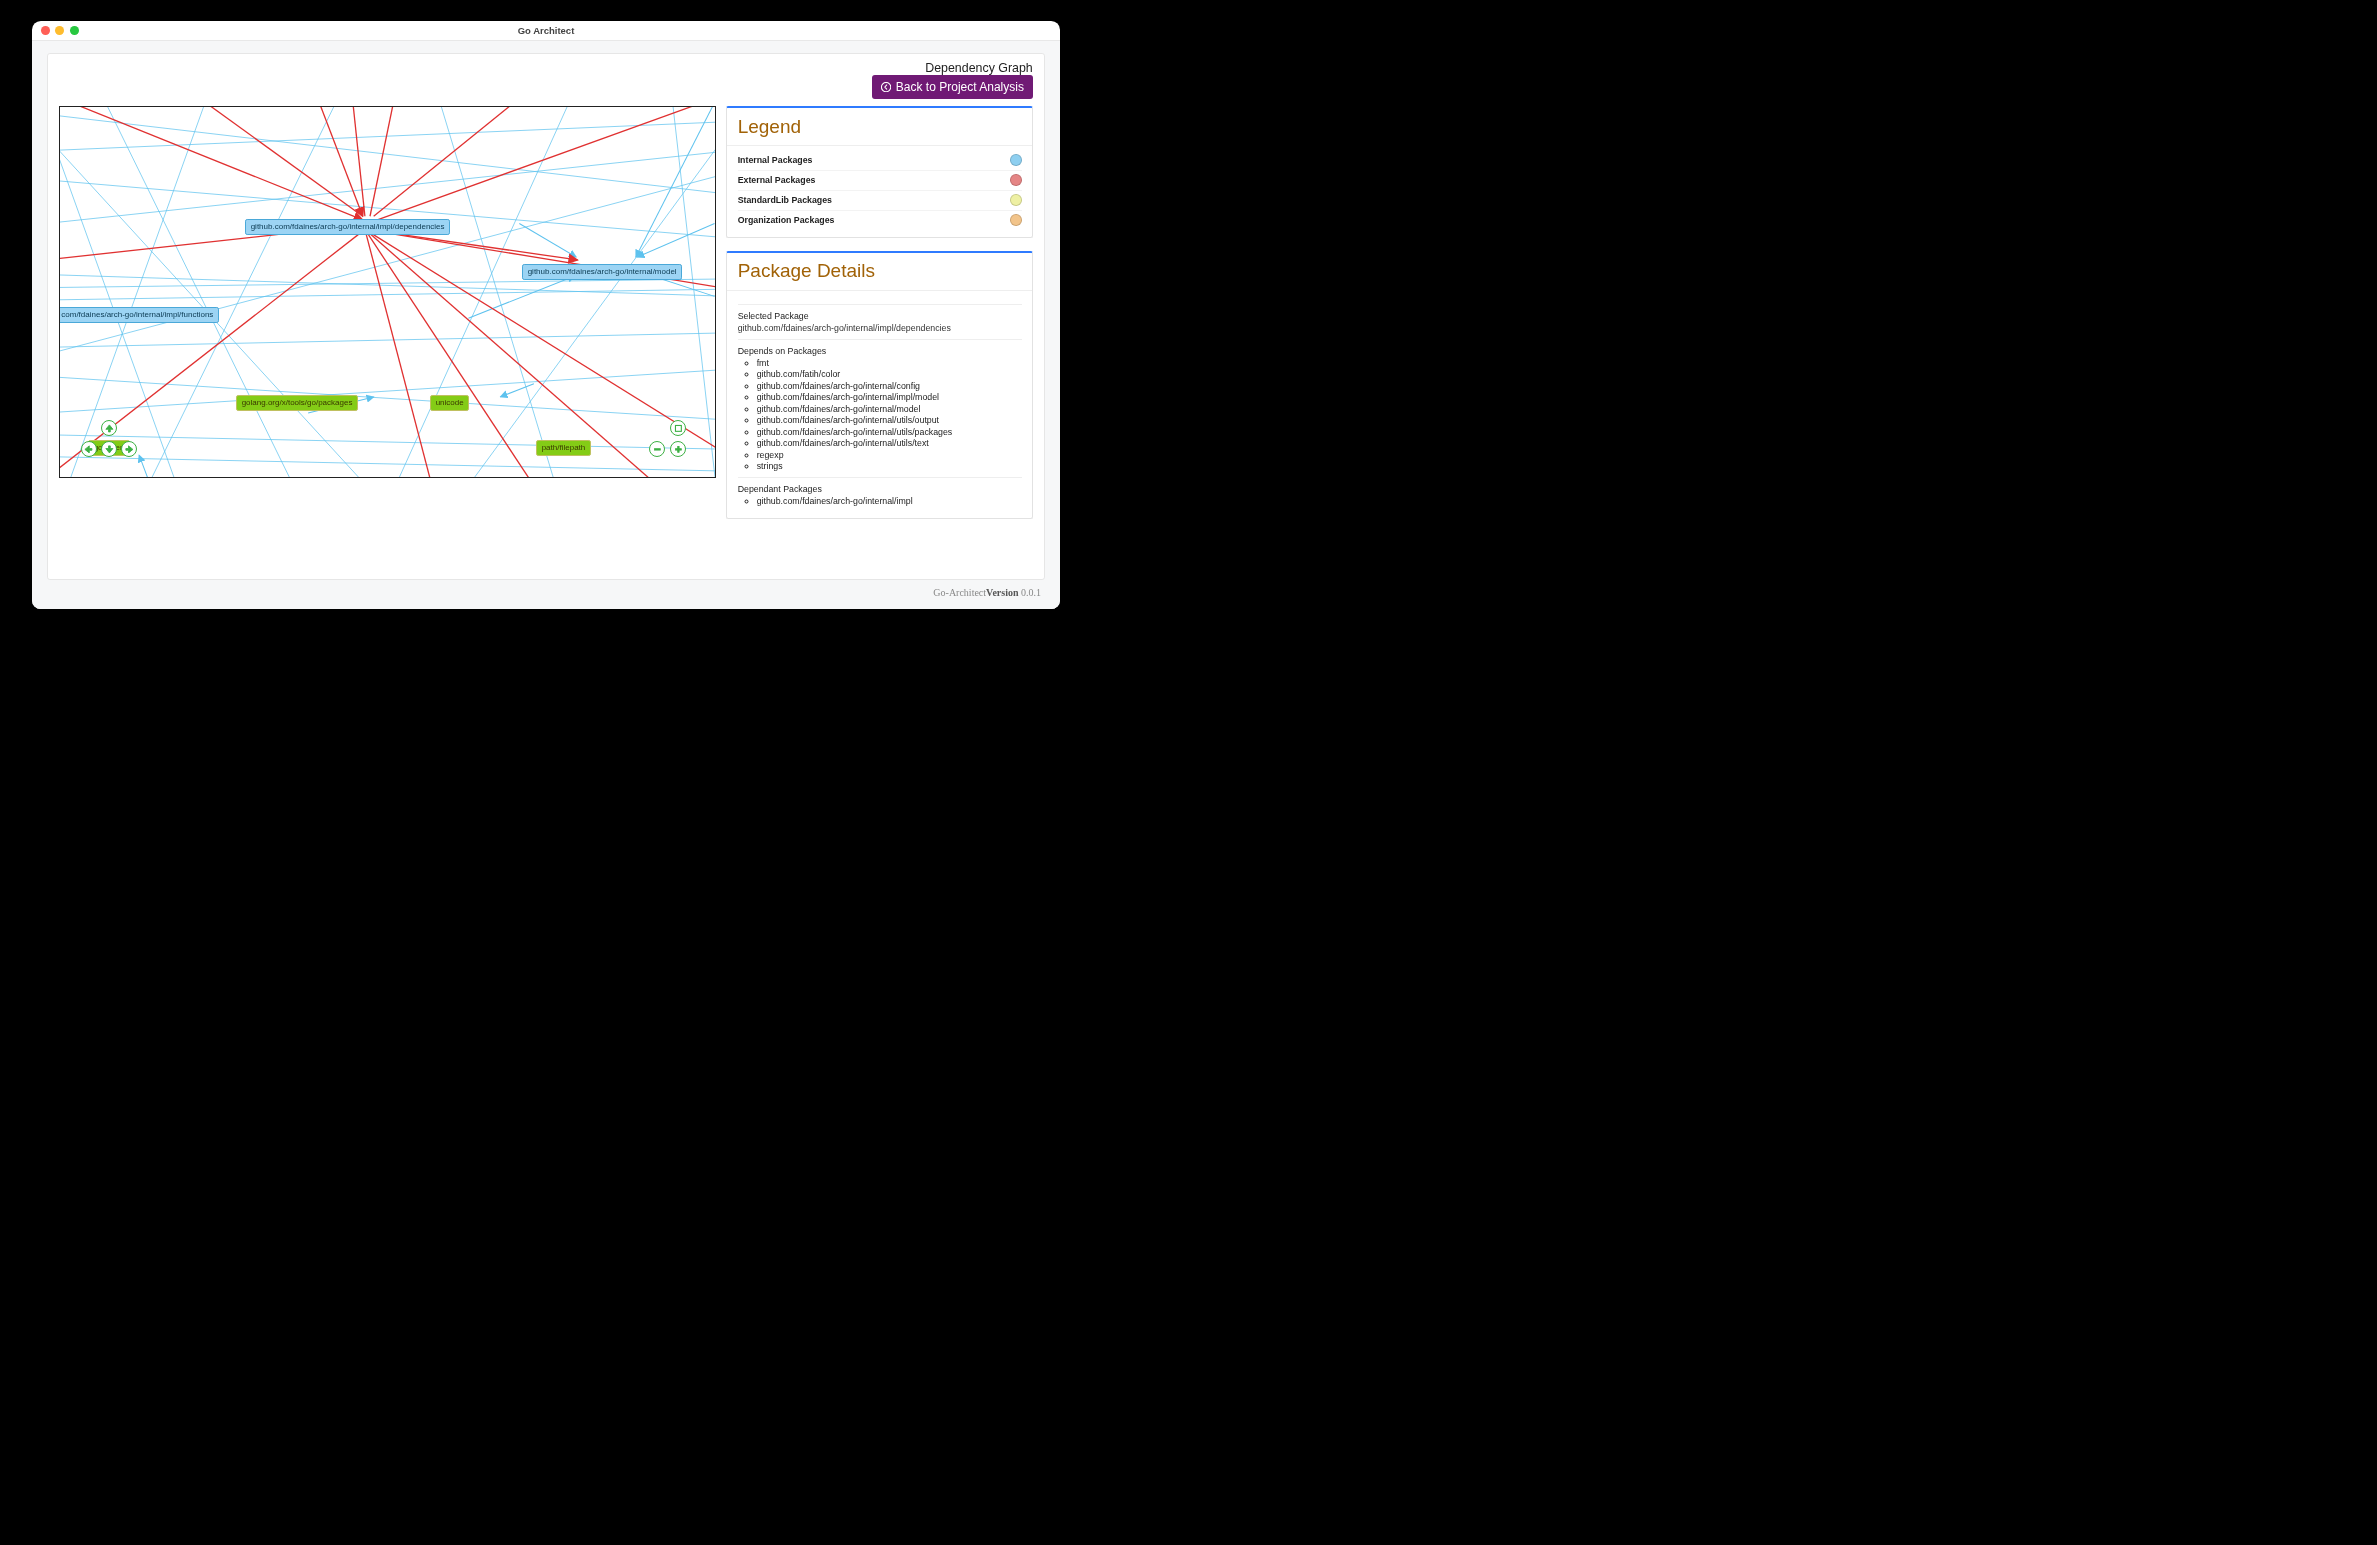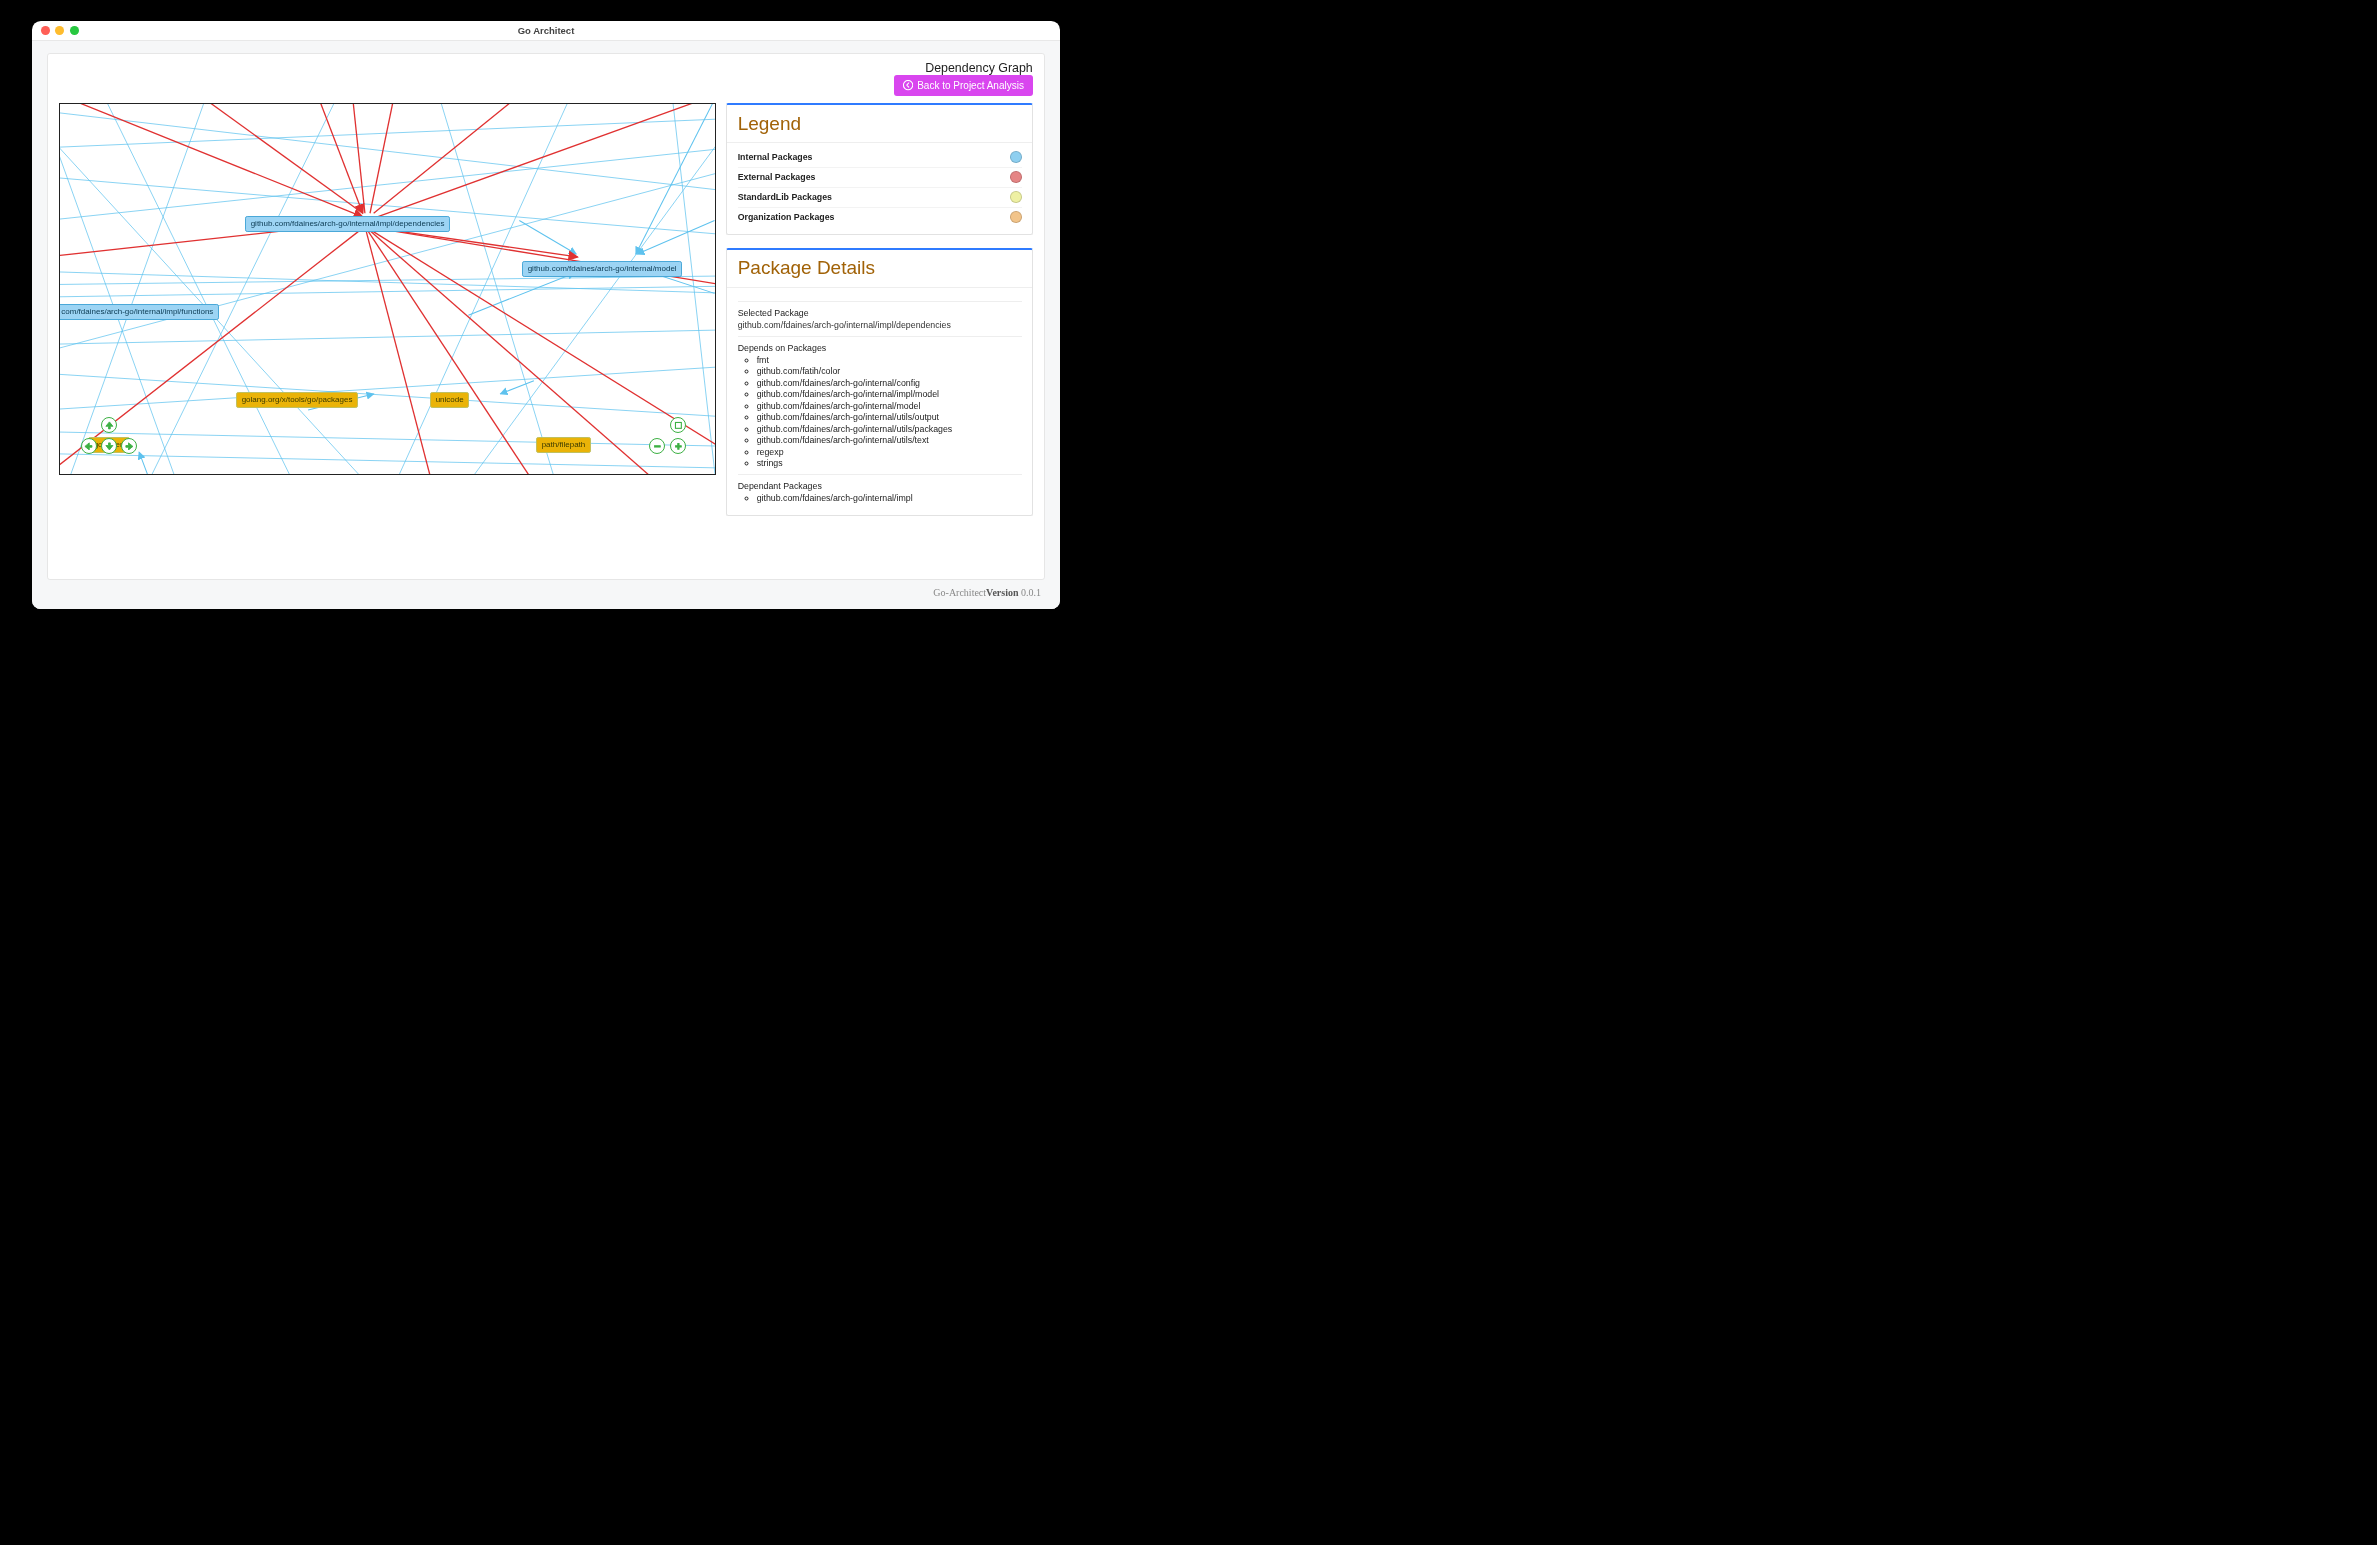--- a/index.html
+++ b/index.html
@@ -60,26 +60,26 @@
   }
   .panel-header {
     display: flex;
     align-items: flex-end;
     justify-content: space-between;
     padding: 7.3px 11.7px;
     flex-direction: column;
   }
   .page-title { font-size: 12.4px; font-weight: 400; color: #222; }
   .back-btn {
-    background: #d946ef;
+    background: #701a75;
     color: #fff;
     border: none;
     border-radius: 2.9px;
     padding: 5.1px 8.8px;
-    font-size: 10px;
+    font-size: 12px;
     font-weight: 500;
     display: inline-flex;
     align-items: center;
     gap: 4.4px;
     cursor: pointer;
   }
   .back-btn svg { width: 10.2px; height: 10.2px; }
   .panel-content {
     flex: 1;
     display: flex;
@@ -99,21 +99,21 @@
   .node-label {
     position: absolute;
     font-size: 8px;
     padding: 1.5px 4.4px;
     border-radius: 2.2px;
     border: 0.7px solid;
     white-space: nowrap;
     line-height: 10.2px;
   }
   .node-internal { background: #9cd4f4; border-color: #4aa8d8; color: #063; color:#0b3a52;}
-  .node-stdlib   { background: #eab308; border-color: #c0c060; color: #3a3a00;}
+  .node-stdlib   { background: #84cc16; border-color: #c0c060; color: #3a3a00;}
   .ctrl {
     position: absolute;
     width: 16px; height: 16px;
     border: 1.5px solid #3cb043;
     border-radius: 50%;
     background: #fff;
     display: flex; align-items: center; justify-content: center;
     cursor: pointer;
   }
   .ctrl svg { width: 8.8px; height: 8.8px; stroke: #3cb043; fill: #3cb043; }

